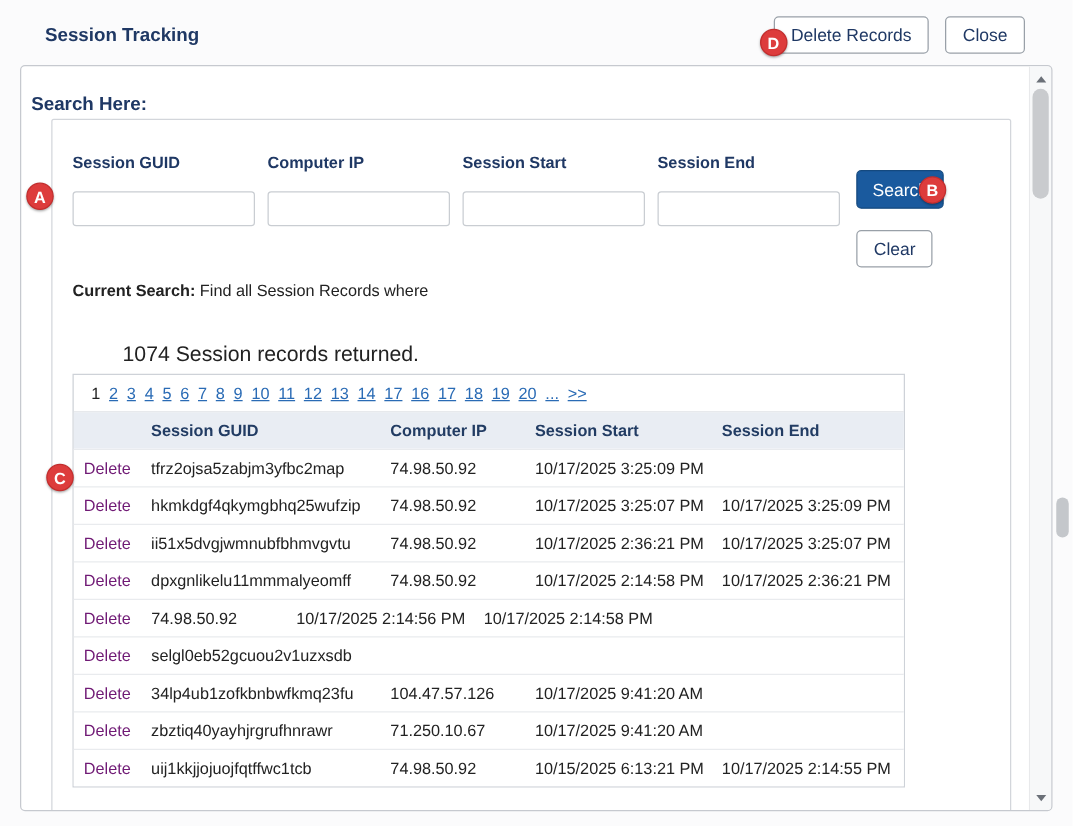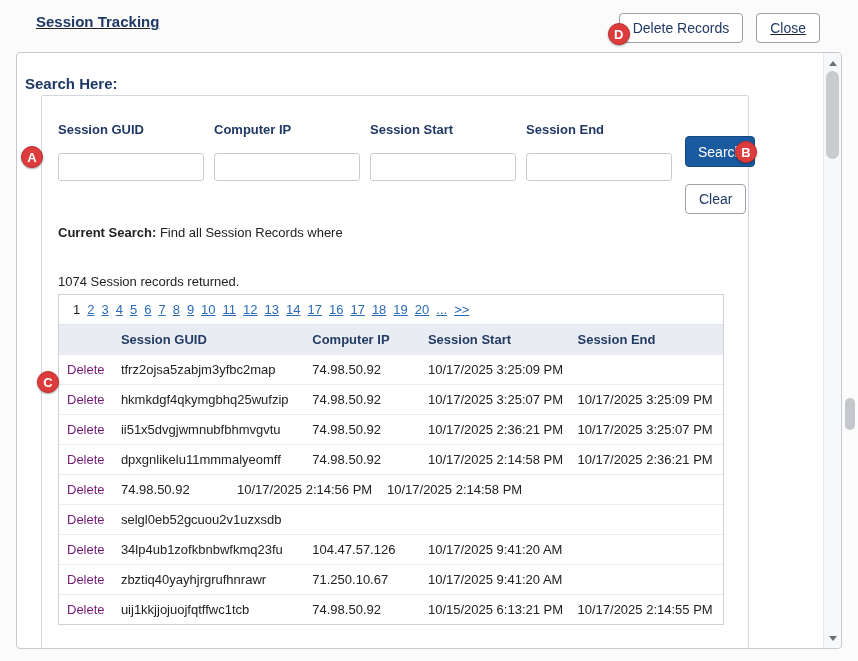--- a/index.html
+++ b/index.html
@@ -3,21 +3,21 @@
 <meta charset="utf-8">
 <style>
   html,body{margin:0;padding:0;}
   body{
     width:858px;height:661px;overflow:hidden;position:relative;
     background:#fbfbfc;
     font-family:"Liberation Sans", sans-serif;
     font-size:13px;color:#222;
   }
   
-  .topbar{display:flex;align-items:flex-start;padding:13px 38px 9px 36px;text-decoration:underline;}
+  .topbar{display:flex;align-items:center;padding:13px 38px 9px 36px;}
   .page-title{flex:1;font-size:15px;font-weight:bold;color:#1f3864;}
   .topbar-buttons{display:flex;gap:13px;align-items:center;}
   .btn{font-family:"Liberation Sans", sans-serif;cursor:pointer;box-sizing:border-box;}
   .btn.outline{
     background:#fff;color:#1f3864;font-size:14px;
     border:1px solid #99a0a8;border-radius:4px;
     height:30px;padding:4px 13px;
   }
   .btn.primary{
     background:#1a5a9e;color:#fff;font-size:14px;
@@ -37,37 +37,37 @@
   .badge-b{left:693px;top:45px;}
   .badge-c{left:20px;top:318px;}
   
   .panel{
     position:relative;margin:0 16px;height:597px;box-sizing:border-box;
     background:#fff;border:1px solid #c6c9cf;border-radius:4px;
     padding:22px 40px 0 8px;overflow:hidden;
   }
   .search-heading{font-size:15px;font-weight:bold;color:#1f3864;margin:0 0 3px 0;}
   .search-box{
-    position:relative;margin-left:16px;width:708px;box-sizing:border-box;
+    position:relative;margin-left:16px;width:768px;box-sizing:border-box;
     border:1px solid #d3d6db;border-radius:2px;
     padding:26px 0 24px 16px;min-height:560px;
   }
   .fields-row{display:flex;}
   .field{width:156px;}
   .field label{display:block;font-weight:bold;color:#1f3864;font-size:13px;margin-bottom:16px;}
   .field input{
     width:146px;height:28px;box-sizing:border-box;
     border:1px solid #c9cdd2;border-radius:3px;padding:0 8px;
     font-family:"Liberation Sans", sans-serif;font-size:13px;color:#222;background:#fff;
   }
   .search-btn{position:absolute;left:643px;top:40px;min-width:64px;}
   .clear-btn{position:absolute;left:643px;top:88px;min-width:54px;}
   .current-search{margin-top:44px;font-size:13px;color:#222;}
   .cs-label{font-weight:bold;margin-top:43px;}
-  .count-text{margin-top:34px;font-size:13px;color:#222;}
+  .count-text{margin-top:34px;font-size:17px;color:#222;margin-left:40px;}
   
   .results-table{margin-top:5px;width:666px;border:1px solid #ced2d8;background:#fff;box-sizing:border-box;}
   .pagination{
     display:flex;align-items:center;gap:7px;padding:7px 14px;height:30px;box-sizing:border-box;
     border-bottom:1px solid #dfe2e6;font-size:13px;
   }
   .pg-current{color:#222;}
   .pg-link{color:#2a6bb5;text-decoration:underline;cursor:pointer;}
   .thead{display:flex;background:#e9edf3;font-weight:bold;color:#223c63;}
   .thead .td{padding:7px 8px;}

